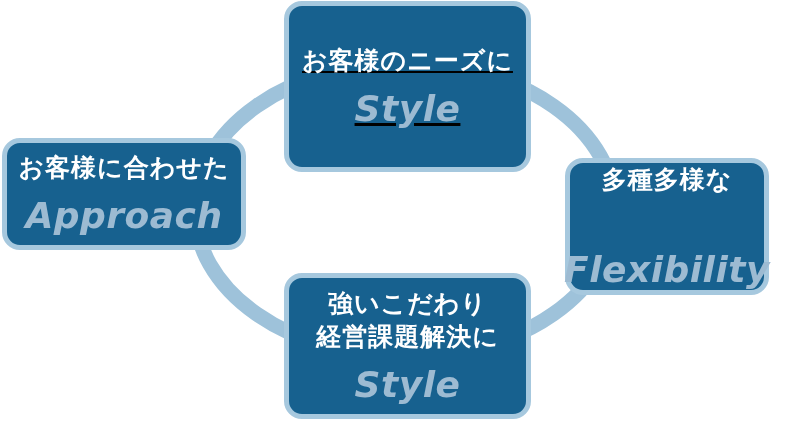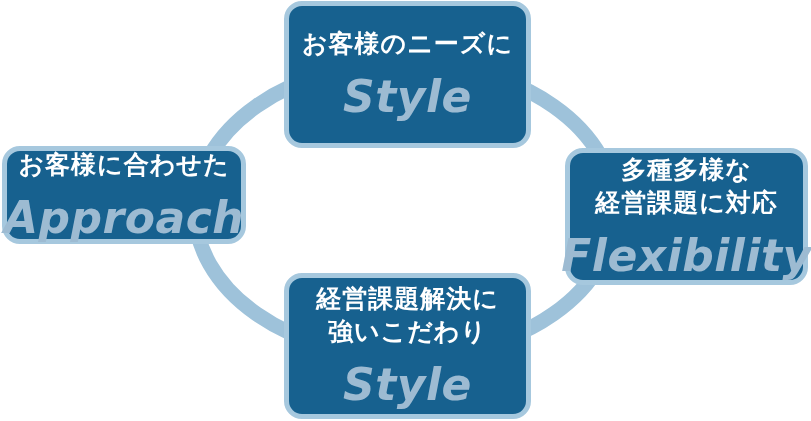--- a/index.html
+++ b/index.html
@@ -43,35 +43,35 @@
     background: var(--box-fill);
     border: 5px solid var(--box-border);
     border-radius: 18px;
     display: flex;
     flex-direction: column;
     align-items: center;
     justify-content: center;
     text-align: center;
     z-index: 2;
   }
-  .node-top    { left: 284px; top: 1px;   width: 247px; height: 147px; }
-  .node-left   { left: 2px;   top: 146px; width: 244px; height: 98px; }
-  .node-right  { left: 565px; top: 148px; width: 243px; height: 137px; }
+  .node-top    { left: 284px; top: 1px;   width: 247px; height: 171px; text-decoration: underline; }
+  .node-left   { left: 2px;   top: 138px; width: 244px; height: 112px; }
+  .node-right  { left: 565px; top: 158px; width: 204px; height: 137px; justify-content: space-between; }
   .node-bottom { left: 284px; top: 273px; width: 247px; height: 146px; }
   .jp-line {
     color: var(--jp-text);
     font-size: 25px;
     line-height: 1.32;
     font-weight: 600;
     letter-spacing: 1px;
     white-space: nowrap;
   }
   .en-label {
     color: var(--en-text);
-    font-size: 44px;
+    font-size: 36px;
     font-style: italic;
     font-weight: 600;
     line-height: 1.12;
     margin-top: 12px;
     letter-spacing: 0.5px;
   }
 </style>
 </head>
 <body>
 
@@ -86,23 +86,22 @@
     <div class="en-label">Style</div>
   </div>
 
   <div class="node node-left">
     <div class="jp-line">お客様に合わせた</div>
     <div class="en-label">Approach</div>
   </div>
 
   <div class="node node-right">
     <div class="jp-line">多種多様な</div>
-    <div class="jp-line">経営課題に対応</div>
     <div class="en-label">Flexibility</div>
   </div>
 
   <div class="node node-bottom">
+    <div class="jp-line">強いこだわり</div>
     <div class="jp-line">経営課題解決に</div>
-    <div class="jp-line">強いこだわり</div>
     <div class="en-label">Style</div>
   </div>
 
 </div>
 
 </body></html>

